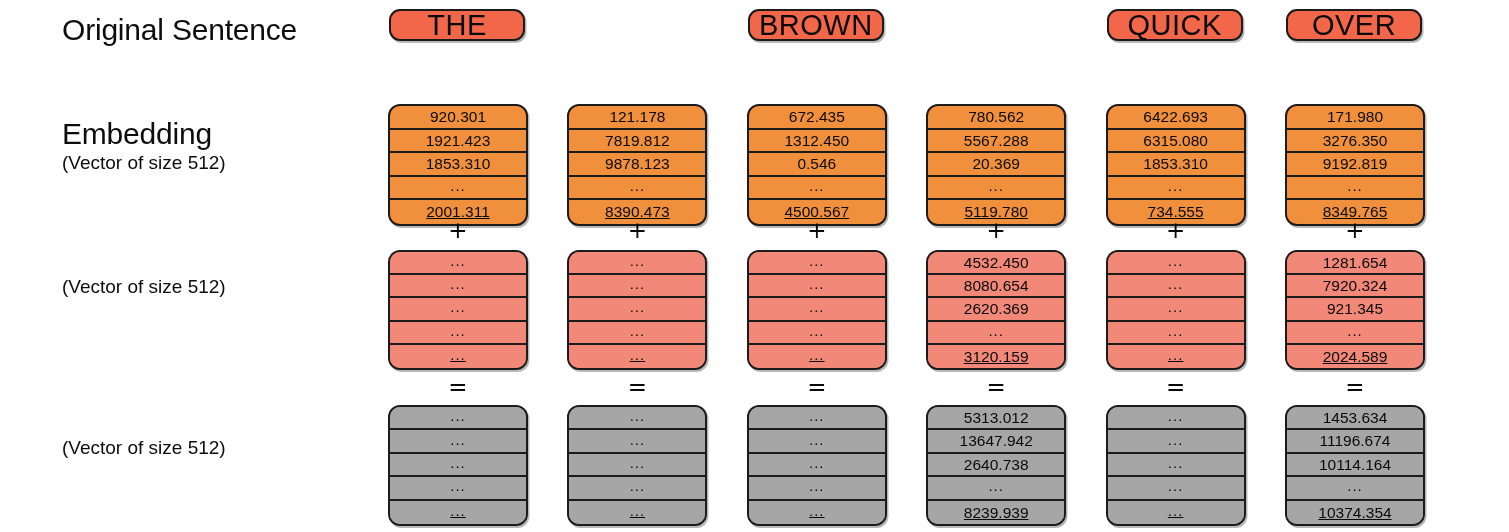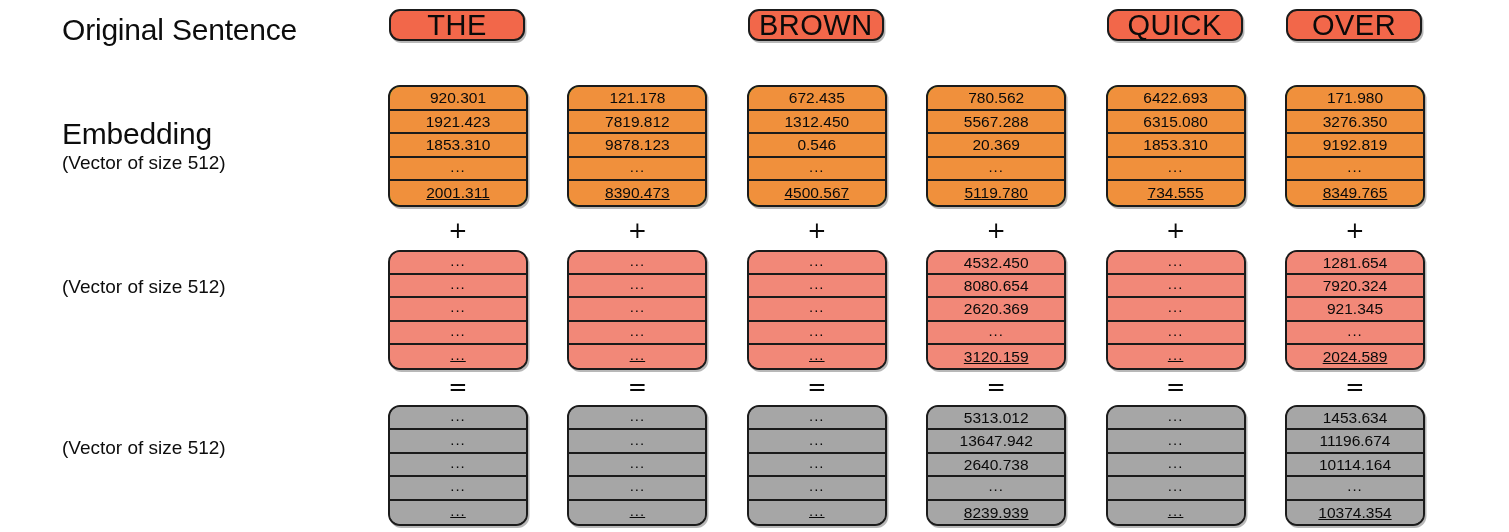--- a/index.html
+++ b/index.html
@@ -97,22 +97,22 @@
     justify-content: center;
     border-bottom: 2.5px solid #1b1b1b;
     font-size: 15.5px;
     line-height: 1;
     color: #0a0a0a;
     white-space: nowrap;
   }
   .vec .cell:last-child { border-bottom: none; text-decoration: underline; }
 
   .vec.embedding {
-    top: 85px;
-    background: #84cc16;
+    top: 104px;
+    background: #b91c1c;
   }
   .vec.embedding .cell {
     height: 23.6px;
     background: #f0903c;
   }
 
   .vec.posenc {
     top: 250px;
     background: #f28878;
   }

